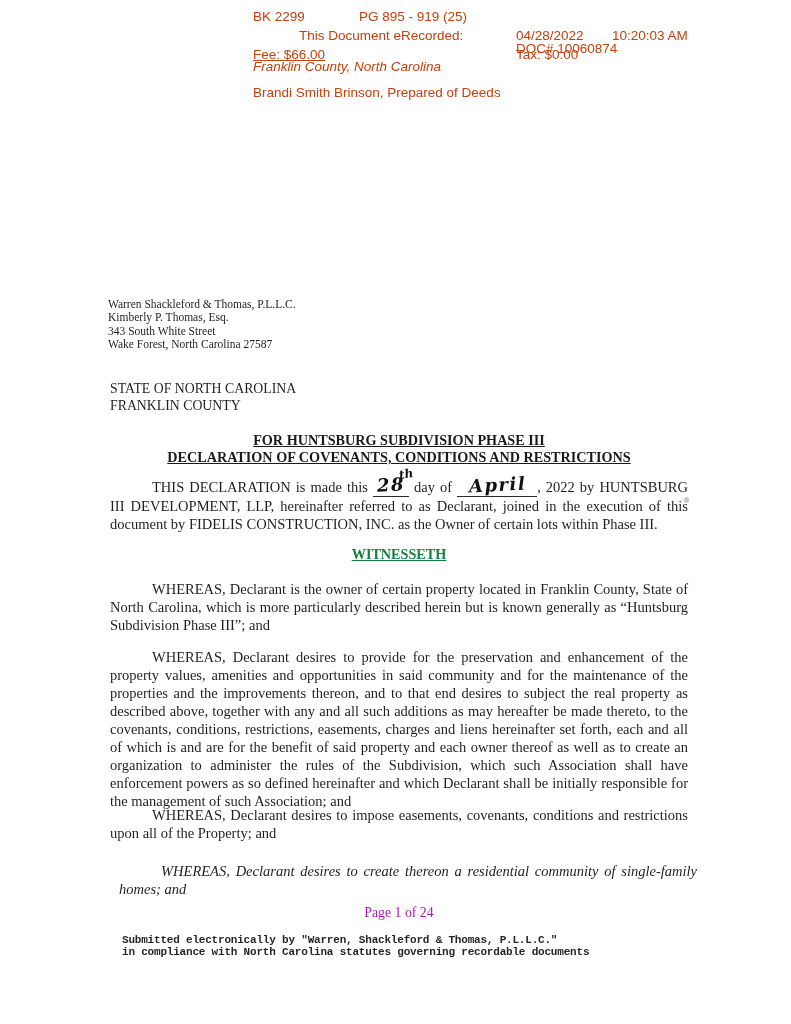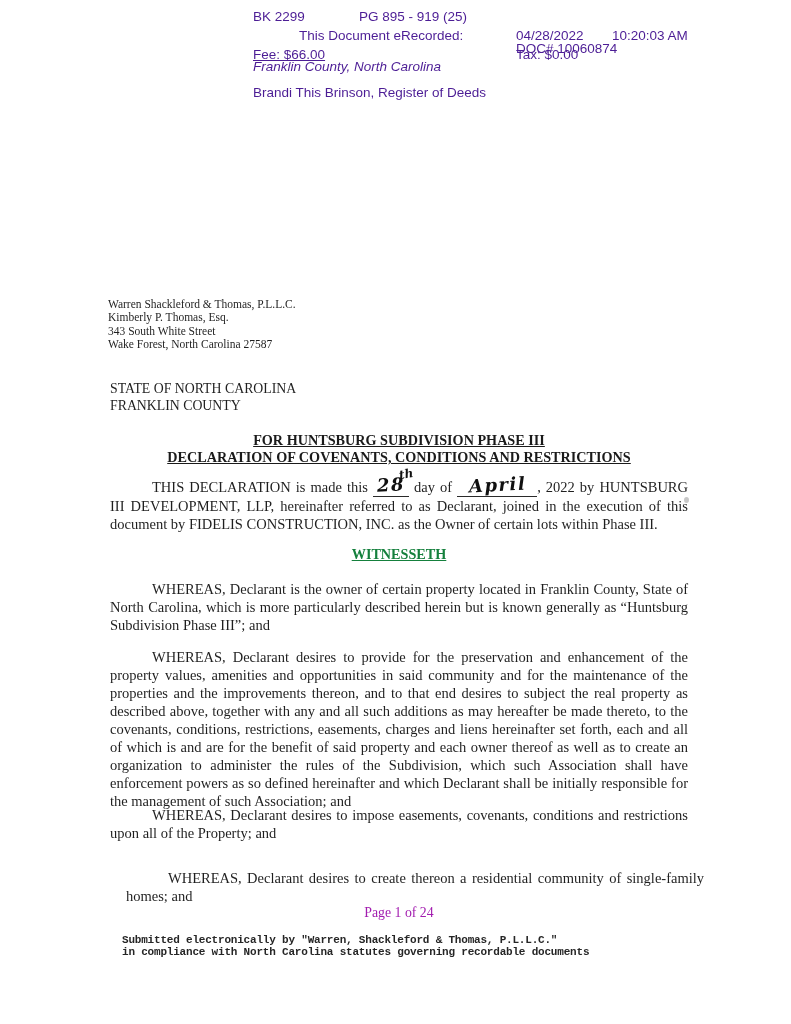--- a/index.html
+++ b/index.html
@@ -5,21 +5,21 @@
   html,body { margin:0; padding:0; background:#e8e8e8; }
   .page {
     position:relative; width:791px; height:1024px; margin:0 auto;
     background:#ffffff; overflow:hidden;
     font-family:"Liberation Serif", serif; color:#222222;
   }
 
   
   .recorder-header {
     position:absolute; left:253px; top:9px; width:470px; height:98px;
-    font-family:"Liberation Sans", sans-serif; font-size:13.5px; color:#4c1d95;
+    font-family:"Liberation Sans", sans-serif; font-size:13.5px; color:#c2410c;
   }
   .rh { position:absolute; white-space:nowrap; }
 
   
   .prepared {
     position:absolute; left:108px; top:298px; display:flex;
     font-size:11.5px; line-height:13.4px; color:#1f1f1f;
   }
   .prepared .plabel { width:125px; }
 
@@ -97,21 +97,21 @@
     <span class="rh" style="left:263px; top:0;margin-top:32px;">DOC# 10060874</span>
 
     <span class="rh" style="left:0; top:19px;margin-left:46px;">This Document eRecorded:</span>
     <span class="rh" style="left:263px; top:19px;">04/28/2022</span>
     <span class="rh" style="left:359px; top:19px;">10:20:03 AM</span>
 
     <span class="rh" style="left:0; top:38px;text-decoration:underline;">Fee: $66.00</span>
     <span class="rh" style="left:263px; top:38px;">Tax: $0.00</span>
 
     <span class="rh" style="left:0; top:50px;font-style:italic;">Franklin County, North Carolina</span>
-    <span class="rh" style="left:0; top:76px;">Brandi This Brinson, Register of Deeds</span>
+    <span class="rh" style="left:0; top:76px;">Brandi Smith Brinson, Prepared of Deeds</span>
   </div>
 
   <div class="prepared">
     <div>
       <div>Warren Shackleford &amp; Thomas, P.L.L.C.</div>
       <div>Kimberly P. Thomas, Esq.</div>
       <div>343 South White Street</div>
       <div>Wake Forest, North Carolina 27587</div>
     </div>
   </div>
@@ -133,21 +133,21 @@
     <span class="blank month-blank"><span class="hw">April</span></span><span>, 2022 by HUNTSBURG III DEVELOPMENT, LLP, hereinafter referred to as Declarant, joined in the execution of this document by FIDELIS CONSTRUCTION, INC. as the Owner of certain lots within Phase III.</span>
   </p>
 
   <div class="witnesseth">
     <span class="uline">WITNESSETH</span>
   </div>
 
   <p class="para indent" style="top:580px; margin:0;">WHEREAS, Declarant is the owner of certain property located in Franklin County, State of North Carolina, which is more particularly described herein but is known generally as “Huntsburg Subdivision Phase III”; and</p>
   <p class="para indent" style="top:648px; margin:0;">WHEREAS, Declarant desires to provide for the preservation and enhancement of the property values, amenities and opportunities in said community and for the maintenance of the properties and the improvements thereon, and to that end desires to subject the real property as described above, together with any and all such additions as may hereafter be made thereto, to the covenants, conditions, restrictions, easements, charges and liens hereinafter set forth, each and all of which is and are for the benefit of said property and each owner thereof as well as to create an organization to administer the rules of the Subdivision, which such Association shall have enforcement powers as so defined hereinafter and which Declarant shall be initially responsible for the management of such Association; and</p>
   <p class="para indent" style="top:806px; margin:0;">WHEREAS, Declarant desires to impose easements, covenants, conditions and restrictions upon all of the Property; and</p>
-  <p class="para indent" style="top:853px; margin:16px;">WHEREAS, Declarant desires to create thereon a residential community of single-family homes; and</p>
+  <p class="para indent" style="top:853px; margin:9px;font-style:italic;">WHEREAS, Declarant desires to create thereon a residential community of single-family homes; and</p>
 
   <div class="page-indicator">Page 1 of 24</div>
 
   <div class="submission">
     <div>Submitted electronically by "Warren, Shackleford &amp; Thomas, P.L.L.C."</div>
     <div>in compliance with North Carolina statutes governing recordable documents</div>
   </div>
 
   <div class="stray"></div>
 

